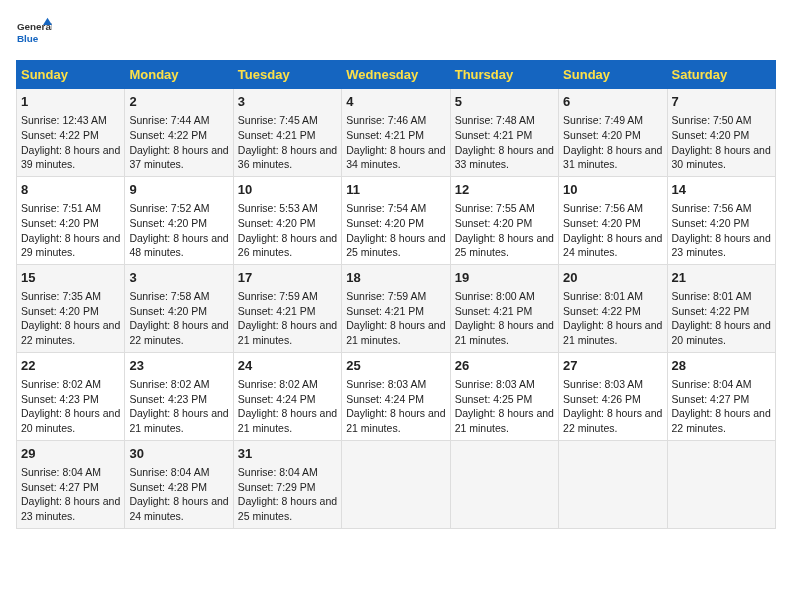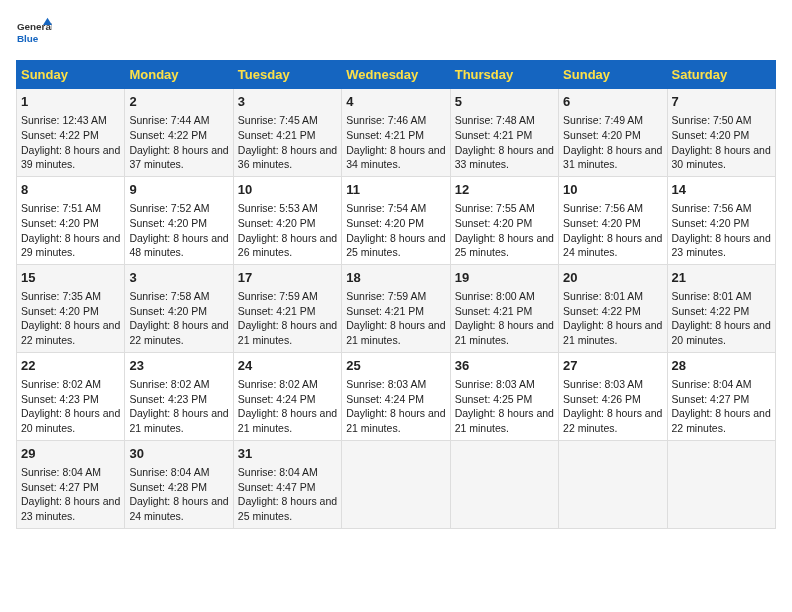--- a/index.html
+++ b/index.html
@@ -133,27 +133,27 @@
         <td><span class="day-num">18</span><span>Sunrise: 7:59 AM</span><br><span>Sunset: 4:21 PM</span><br><span>Daylight: 8 hours and 21 minutes.</span></td>
         <td><span class="day-num">19</span><span>Sunrise: 8:00 AM</span><br><span>Sunset: 4:21 PM</span><br><span>Daylight: 8 hours and 21 minutes.</span></td>
         <td><span class="day-num">20</span><span>Sunrise: 8:01 AM</span><br><span>Sunset: 4:22 PM</span><br><span>Daylight: 8 hours and 21 minutes.</span></td>
         <td><span class="day-num">21</span><span>Sunrise: 8:01 AM</span><br><span>Sunset: 4:22 PM</span><br><span>Daylight: 8 hours and 20 minutes.</span></td>
       </tr>
       <tr>
         <td><span class="day-num">22</span><span>Sunrise: 8:02 AM</span><br><span>Sunset: 4:23 PM</span><br><span>Daylight: 8 hours and 20 minutes.</span></td>
         <td><span class="day-num">23</span><span>Sunrise: 8:02 AM</span><br><span>Sunset: 4:23 PM</span><br><span>Daylight: 8 hours and 21 minutes.</span></td>
         <td><span class="day-num">24</span><span>Sunrise: 8:02 AM</span><br><span>Sunset: 4:24 PM</span><br><span>Daylight: 8 hours and 21 minutes.</span></td>
         <td><span class="day-num">25</span><span>Sunrise: 8:03 AM</span><br><span>Sunset: 4:24 PM</span><br><span>Daylight: 8 hours and 21 minutes.</span></td>
-        <td><span class="day-num">36</span><span>Sunrise: 8:03 AM</span><br><span>Sunset: 4:25 PM</span><br><span>Daylight: 8 hours and 21 minutes.</span></td>
+        <td><span class="day-num">26</span><span>Sunrise: 8:03 AM</span><br><span>Sunset: 4:25 PM</span><br><span>Daylight: 8 hours and 21 minutes.</span></td>
         <td><span class="day-num">27</span><span>Sunrise: 8:03 AM</span><br><span>Sunset: 4:26 PM</span><br><span>Daylight: 8 hours and 22 minutes.</span></td>
         <td><span class="day-num">28</span><span>Sunrise: 8:04 AM</span><br><span>Sunset: 4:27 PM</span><br><span>Daylight: 8 hours and 22 minutes.</span></td>
       </tr>
       <tr>
         <td><span class="day-num">29</span><span>Sunrise: 8:04 AM</span><br><span>Sunset: 4:27 PM</span><br><span>Daylight: 8 hours and 23 minutes.</span></td>
         <td><span class="day-num">30</span><span>Sunrise: 8:04 AM</span><br><span>Sunset: 4:28 PM</span><br><span>Daylight: 8 hours and 24 minutes.</span></td>
-        <td><span class="day-num">31</span><span>Sunrise: 8:04 AM</span><br><span>Sunset: 4:47 PM</span><br><span>Daylight: 8 hours and 25 minutes.</span></td>
+        <td><span class="day-num">31</span><span>Sunrise: 8:04 AM</span><br><span>Sunset: 7:29 PM</span><br><span>Daylight: 8 hours and 25 minutes.</span></td>
         <td class="empty-cell"></td>
         <td class="empty-cell"></td>
         <td class="empty-cell"></td>
         <td class="empty-cell"></td>
       </tr>
     </tbody>
 </table>
 
 </body></html>

